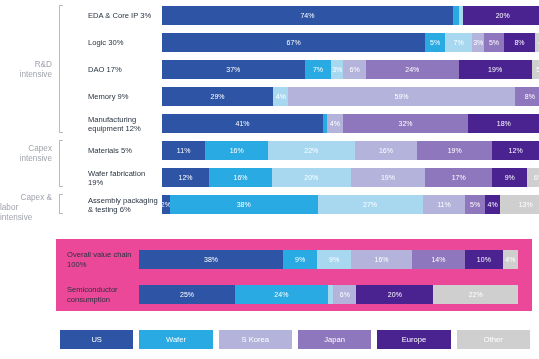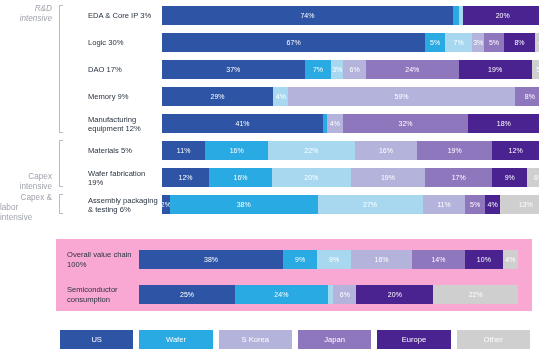--- a/index.html
+++ b/index.html
@@ -107,21 +107,21 @@
     box-sizing: border-box;
   }
 
   
   .summary-panel {
     position: absolute;
     left: 56px;
     top: 239px;
     width: 476px;
     height: 72px;
-    background: #f9a8d4;
+    background: #ec4899;
     box-sizing: border-box;
   }
   .sum-row {
     display: flex;
     align-items: center;
     height: 29px;
     margin-top: 6px;
   }
   .sum-label {
     width: 83px;
@@ -285,26 +285,26 @@
             <div class="seg" style="background: rgb(46, 85, 165); width: 2%; color: rgb(255, 255, 255);">2%</div>
             <div class="seg" style="background: rgb(41, 170, 226); width: 38%; color: rgb(255, 255, 255);">38%</div>
             <div class="seg" style="background: rgb(168, 216, 240); width: 27%; color: rgb(255, 255, 255);">27%</div>
             <div class="seg" style="background: rgb(179, 179, 220); width: 11%; color: rgb(255, 255, 255);">11%</div>
             <div class="seg" style="background: rgb(143, 119, 189); width: 5%; color: rgb(255, 255, 255);">5%</div>
             <div class="seg" style="background: rgb(74, 35, 145); width: 4%; color: rgb(255, 255, 255);">4%</div>
             <div class="seg" style="background: rgb(207, 207, 207); width: 13%; color: rgb(255, 255, 255);">13%</div>
           </div>
         </div>
       </div>
-      <div style="position: absolute; left: 0px; width: 58px; top: 2px; height: 131px; display: flex; flex-direction: column; align-items: flex-end; padding-right: 6px; box-sizing: border-box; font-size: 8.2px; line-height: 9.8px; color: rgb(160, 163, 173); font-style: italic;">
+      <div style="position: absolute; left: 0px; width: 58px; top: 2px; height: 131px; display: flex; flex-direction: column; align-items: flex-end; justify-content: center; padding-right: 6px; box-sizing: border-box; font-size: 8.2px; line-height: 9.8px; color: rgb(160, 163, 173);">
         <span>R&amp;D</span>
         <span>intensive</span>
       </div>
       <div class="bracket" style="left: 59px; top: 3px; height: 128px;"></div>
-      <div style="position: absolute; left: 0px; width: 58px; top: 155px; height: 50px; display: flex; flex-direction: column; align-items: flex-end; justify-content: center; padding-right: 6px; box-sizing: border-box; font-size: 8.2px; line-height: 9.8px; color: rgb(160, 163, 173);">
+      <div style="position: absolute; left: 0px; width: 58px; top: 127px; height: 50px; display: flex; flex-direction: column; align-items: flex-end; justify-content: center; padding-right: 6px; box-sizing: border-box; font-size: 8.2px; line-height: 9.8px; color: rgb(160, 163, 173);">
         <span>Capex</span>
         <span>intensive</span>
       </div>
       <div class="bracket" style="left: 59px; top: 138px; height: 47px;"></div>
       <div style="position: absolute; left: 0px; width: 58px; top: 191px; height: 23px; display: flex; flex-direction: column; align-items: flex-end; justify-content: flex-start; padding-right: 6px; box-sizing: border-box; font-size: 8.2px; line-height: 9.8px; color: rgb(160, 163, 173);">
         <span>Capex &amp;</span>
         <span>labor intensive</span>
       </div>
       <div class="bracket" style="left: 59px; top: 192px; height: 20px;"></div>
     </div>

